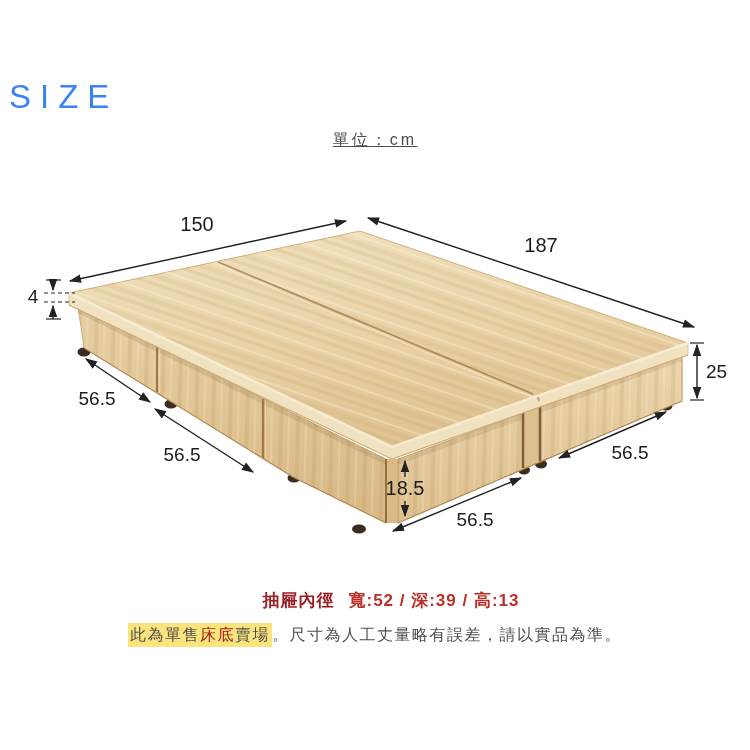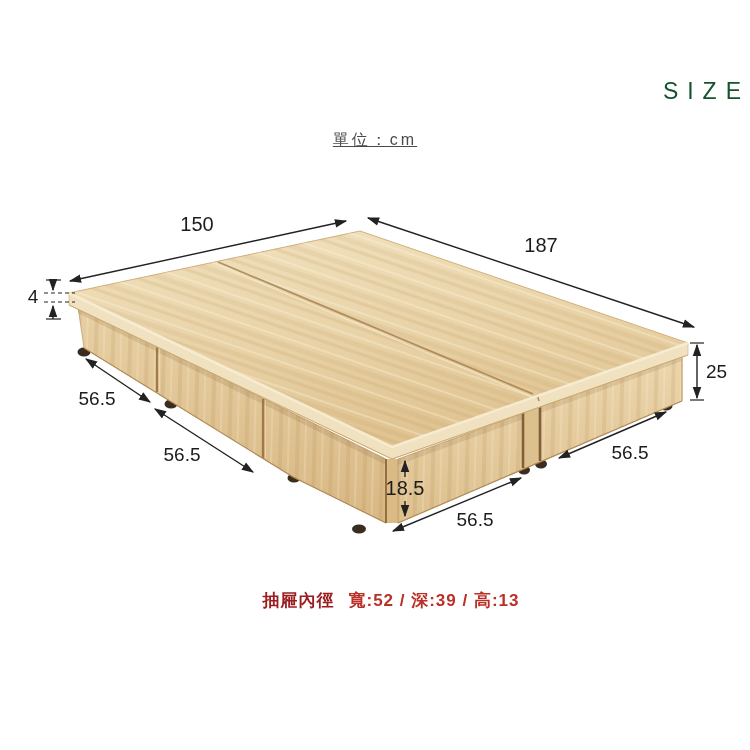--- a/index.html
+++ b/index.html
@@ -1,19 +1,19 @@
 <!DOCTYPE html>
 <html><head>
 <meta charset="utf-8">
 <style>
   html,body{margin:0;padding:0;background:#ffffff;}
   .page{position:relative;width:750px;height:750px;background:#ffffff;overflow:hidden;
         font-family:"Liberation Sans",sans-serif;}
-  .size-title{position:absolute;top:78px;left:0;width:750px;text-align:right;
-        font-size:23px;font-weight:400;letter-spacing:9px;color:#14532d;text-indent:9px;}
+  .size-title{position:absolute;top:78px;left:0;width:750px;text-align:left;
+        font-size:33px;font-weight:400;letter-spacing:9px;color:#3b82f6;text-indent:9px;}
   .unit-label{position:absolute;top:130px;left:0;width:750px;text-align:center;
         font-size:16px;color:#4a4a4a;letter-spacing:3px;text-decoration:underline;}
   .diagram-svg{position:absolute;top:0;left:0;}
   .dim-text{font-family:"Liberation Sans",sans-serif;fill:#1c1c1c;}
   .spec-line{position:absolute;top:589px;left:16px;width:750px;text-align:center;
         font-size:17px;letter-spacing:1px;}
   .spec-label{color:#9b1d20;font-weight:bold;margin-right:14px;}
   .spec-value{color:#bb2f26;font-weight:bold;}
   .note-line{position:absolute;top:625px;left:0;width:750px;text-align:center;
         font-size:16px;color:#4e4e4e;letter-spacing:1.5px;}
@@ -170,14 +170,17 @@
         <line x1="405" y1="501" x2="405" y2="516" marker-end="url(#mE)"></line>
         <text class="dim-text" x="405" y="495" font-size="20" text-anchor="middle" stroke="none" fill="#1c1c1c">18.5</text>
       </g>
     </g>
   </svg>
 
   <div class="spec-line">
     <span class="spec-label">抽屜內徑</span><span class="spec-value">寬:52 / 深:39 / 高:13</span>
   </div>
 
+  <div class="note-line">
+    <span class="note-hl"><span>此為單售</span><span class="note-red">床底</span><span>賣場</span></span><span>。尺寸為人工丈量略有誤差，請以實品為準。</span>
+  </div>
 
 </div>
 
 </body></html>

